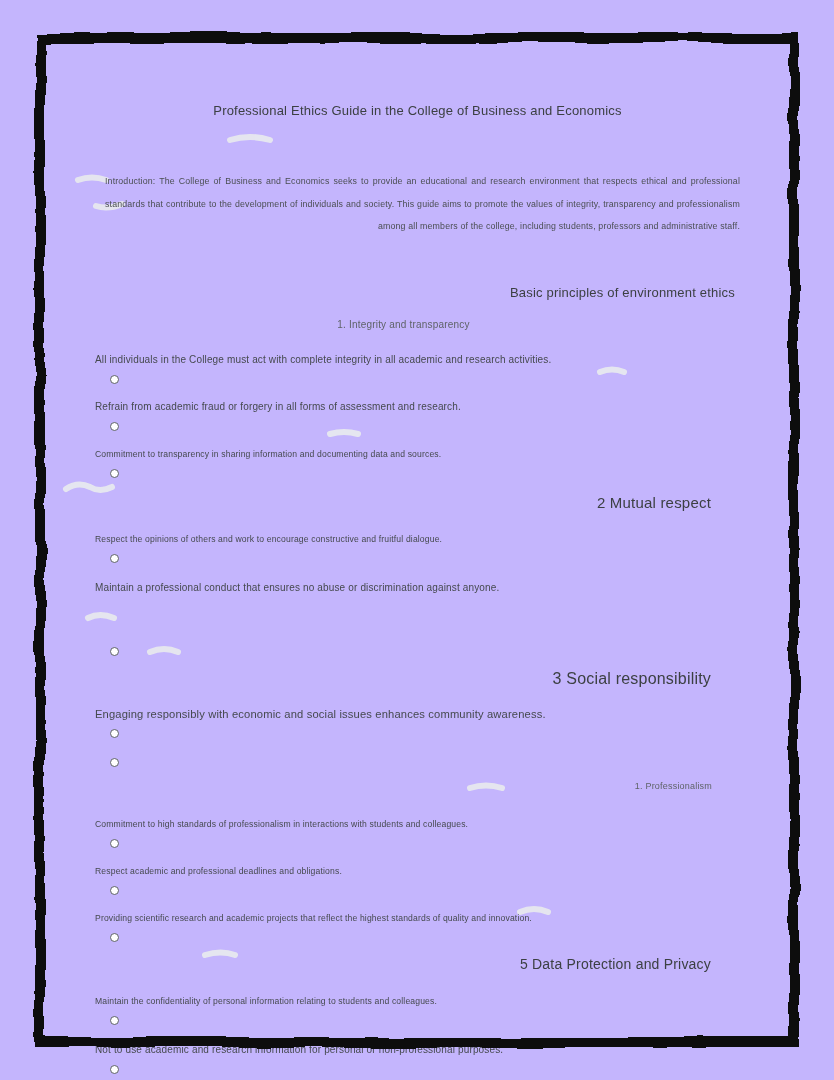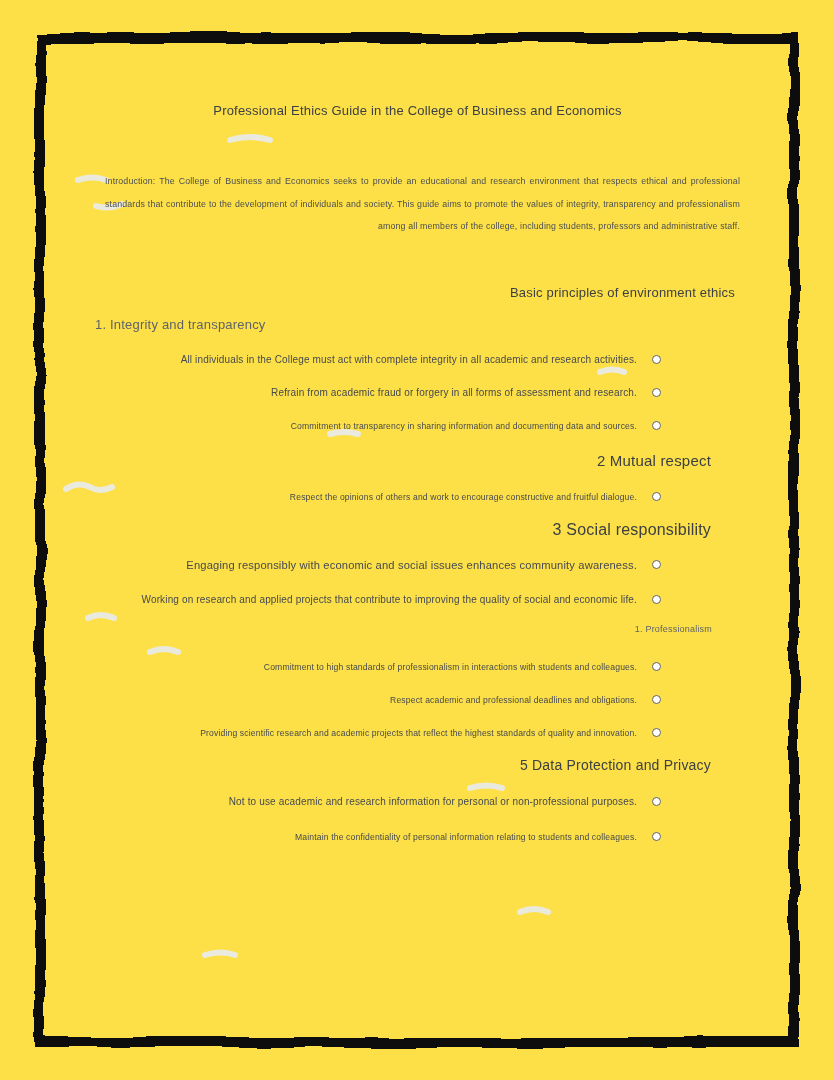--- a/index.html
+++ b/index.html
@@ -1,19 +1,19 @@
 <!DOCTYPE html>
 <html><head>
 <meta charset="utf-8">
 <style>
   html,body{margin:0;padding:0;background:#ffffff;}
   .canvas{
     position:relative;
     width:834px;height:1080px;
-    background:#fde047;
+    background:#c4b5fd;
     overflow:hidden;
     font-family:"Liberation Sans","DejaVu Sans",sans-serif;
   }
   .frame-svg{position:absolute;left:0;top:0;z-index:2;pointer-events:none;}
   .ghost-svg{position:absolute;left:0;top:0;z-index:0;pointer-events:none;}
   .content{
     position:absolute;left:95px;top:102px;width:645px;z-index:1;
     color:#3c4043;
   }
   .doc-title{
@@ -28,27 +28,27 @@
   section{display:block;}
   .heading{
     margin:0;font-weight:400;text-align:right;color:#3c4043;letter-spacing:.2px;
   }
   .h-md {font-size:13px;line-height:18px;padding-right:5px;}
   .h-lg {font-size:15px;line-height:20px;padding-right:29px;}
   .h-xl {font-size:16px;line-height:21px;padding-right:29px;}
   .h-md2{font-size:14px;line-height:19px;padding-right:29px;}
   .h-sub{font-size:9px;line-height:13px;padding-right:28px;color:#5f6368;}
   .subheading{
-    margin:16px 0 0 0;font-weight:400;text-align:left;
-    font-size:13px;line-height:13px;padding-right:28px;color:#5f6368;letter-spacing:.2px;
+    margin:16px 0 0 0;font-weight:400;text-align:center;
+    font-size:10px;line-height:13px;padding-right:28px;color:#5f6368;letter-spacing:.2px;
   }
   .items{display:block;}
   .item{
     display:flex;justify-content:flex-end;align-items:flex-start;
-    padding-right:79px;margin-top:13px;
+    padding-right:79px;margin-top:13px;flex-direction:column;
   }
   .txt{
     display:block;text-align:right;color:#45494e;max-width:512px;letter-spacing:.15px;
   }
   .i-sm{font-size:8.6px;line-height:20px;}
   .i-md{font-size:10px;line-height:20px;}
   .i-lg{font-size:11.2px;line-height:20px;}
   .radio{
     flex:none;width:7px;height:7px;margin-left:15px;margin-top:5px;
     border:1.2px solid #5f6368;border-radius:50%;background:#ffffff;
@@ -121,31 +121,34 @@
             </div>
           </div>
         </section>
         <section class="sec-s2">
           <h2 class="heading h-lg">2 Mutual respect</h2>
           <div class="items">
             <div class="item">
               <span class="txt i-sm">Respect the opinions of others and work to encourage constructive and fruitful dialogue.</span>
               <span class="radio"></span>
             </div>
+            <div class="item">
+              <span class="txt i-md">Maintain a professional conduct that ensures no abuse or discrimination against anyone.</span>
+              <span class="radio"></span>
+            </div>
           </div>
         </section>
         <section class="sec-s3">
           <h2 class="heading h-xl">3 Social responsibility</h2>
           <div class="items">
             <div class="item">
               <span class="txt i-lg">Engaging responsibly with economic and social issues enhances community awareness.</span>
               <span class="radio"></span>
             </div>
             <div class="item">
-              <span class="txt i-md">Working on research and applied projects that contribute to improving the quality of social and economic life.</span>
               <span class="radio"></span>
             </div>
           </div>
         </section>
         <section class="sec-s4">
           <h2 class="heading h-sub">1. Professionalism</h2>
           <div class="items">
             <div class="item">
               <span class="txt i-sm">Commitment to high standards of professionalism in interactions with students and colleagues.</span>
               <span class="radio"></span>
@@ -157,25 +160,25 @@
             <div class="item">
               <span class="txt i-sm">Providing scientific research and academic projects that reflect the highest standards of quality and innovation.</span>
               <span class="radio"></span>
             </div>
           </div>
         </section>
         <section class="sec-s5">
           <h2 class="heading h-md2">5 Data Protection and Privacy</h2>
           <div class="items">
             <div class="item">
-              <span class="txt i-md">Not to use academic and research information for personal or non-professional purposes.</span>
+              <span class="txt i-sm">Maintain the confidentiality of personal information relating to students and colleagues.</span>
               <span class="radio"></span>
             </div>
             <div class="item">
-              <span class="txt i-sm">Maintain the confidentiality of personal information relating to students and colleagues.</span>
+              <span class="txt i-md">Not to use academic and research information for personal or non-professional purposes.</span>
               <span class="radio"></span>
             </div>
           </div>
         </section>
       </div>
   </div>
 
 </div>
 
 </body></html>

